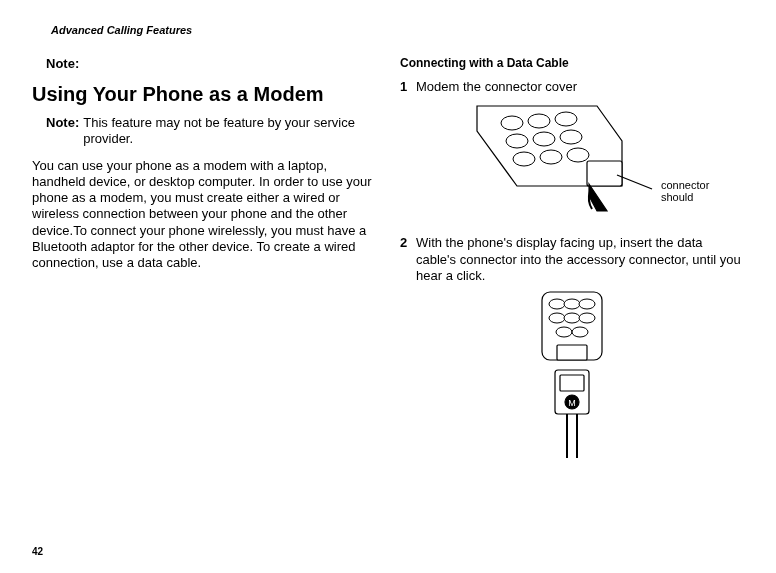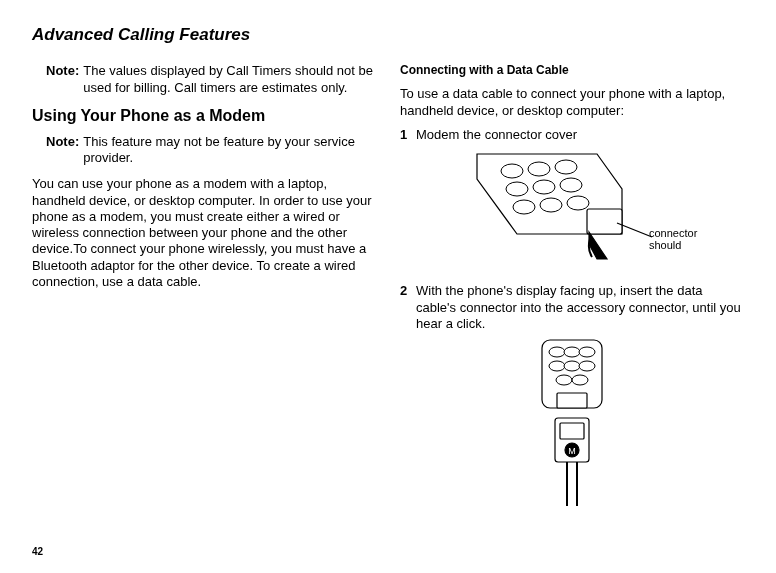--- a/index.html
+++ b/index.html
@@ -9,22 +9,23 @@
     font-size: 13px;
     line-height: 1.25;
     color: #000;
     width: 776px;
     height: 573px;
     box-sizing: border-box;
   }
   .running-header {
     font-style: italic;
     font-weight: bold;
-    font-size: 17px;
+    font-size: 11px;
     margin-bottom: 18px;
+    margin-left: 19px;
   }
   .columns {
     display: flex;
     gap: 24px;
   }
   .col {
     flex: 1;
     min-width: 0;
   }
   .note {
@@ -33,21 +34,21 @@
   }
   .note-label {
     font-weight: bold;
     flex: 0 0 auto;
     padding-right: 4px;
   }
   .note-body {
     flex: 1;
   }
   h1.section {
-    font-size: 16px;
+    font-size: 20px;
     font-weight: bold;
     margin: 10px 0 8px 0;
   }
   h2.subsection {
     font-size: 12px;
     font-weight: bold;
     margin: 0 0 8px 0;
   }
   p {
     margin: 0 0 8px 0;
@@ -92,37 +93,35 @@
 </head>
 <body>
 
 <div class="running-header">Advanced Calling Features</div>
 
 <div class="columns">
 
   <div class="col">
     <div class="note">
       <div class="note-label">Note:</div>
-      <div class="note-body">The values displayed by Call Timers should not be used for billing. Call timers are estimates only.</div>
     </div>
 
     <h1 class="section">Using Your Phone as a Modem</h1>
 
     <div class="note">
       <div class="note-label">Note:</div>
       <div class="note-body">This feature may not be feature by your service provider.</div>
     </div>
 
     <p>You can use your phone as a modem with a laptop, handheld device, or desktop computer. In order to use your phone as a modem, you must create either a wired or wireless connection between your phone and the other device.To connect your phone wirelessly, you must have a Bluetooth adaptor for the other device. To create a wired connection, use a data cable.</p>
   </div>
 
   <div class="col">
     <h2 class="subsection">Connecting with a Data Cable</h2>
 
-    <p>To use a data cable to connect your phone with a laptop, handheld device, or desktop computer:</p>
 
     <div class="step">
       <div class="step-num">1</div>
       <div class="step-body">Modem the connector cover</div>
     </div>
 
     <div class="figure">
       <div class="fig1-wrap">
         <svg width="230" height="120" viewBox="0 0 230 120">
           <g stroke="#000" fill="#fff" stroke-width="1.2">
@@ -137,21 +136,21 @@
               <ellipse cx="67" cy="58" rx="11" ry="7"></ellipse>
               <ellipse cx="94" cy="56" rx="11" ry="7"></ellipse>
               <ellipse cx="121" cy="54" rx="11" ry="7"></ellipse>
             </g>
             <rect x="130" y="60" width="35" height="25" rx="2"></rect>
             <path d="M132 83 L150 110 L140 110 L132 95 Z" fill="#000"></path>
             <path d="M135 108 Q130 100 133 90" fill="none" stroke-width="2"></path>
             <line x1="160" y1="74" x2="195" y2="88"></line>
           </g>
         </svg>
-        <div class="callout" style="left:192px; top:78px;">
+        <div class="callout" style="left:204px; top:78px;">
           <span>connector</span><br>
           <span>should</span>
         </div>
       </div>
     </div>
 
     <div class="step">
       <div class="step-num">2</div>
       <div class="step-body">With the phone's display facing up, insert the data cable's connector into the accessory connector, until you hear a click.</div>
     </div>

